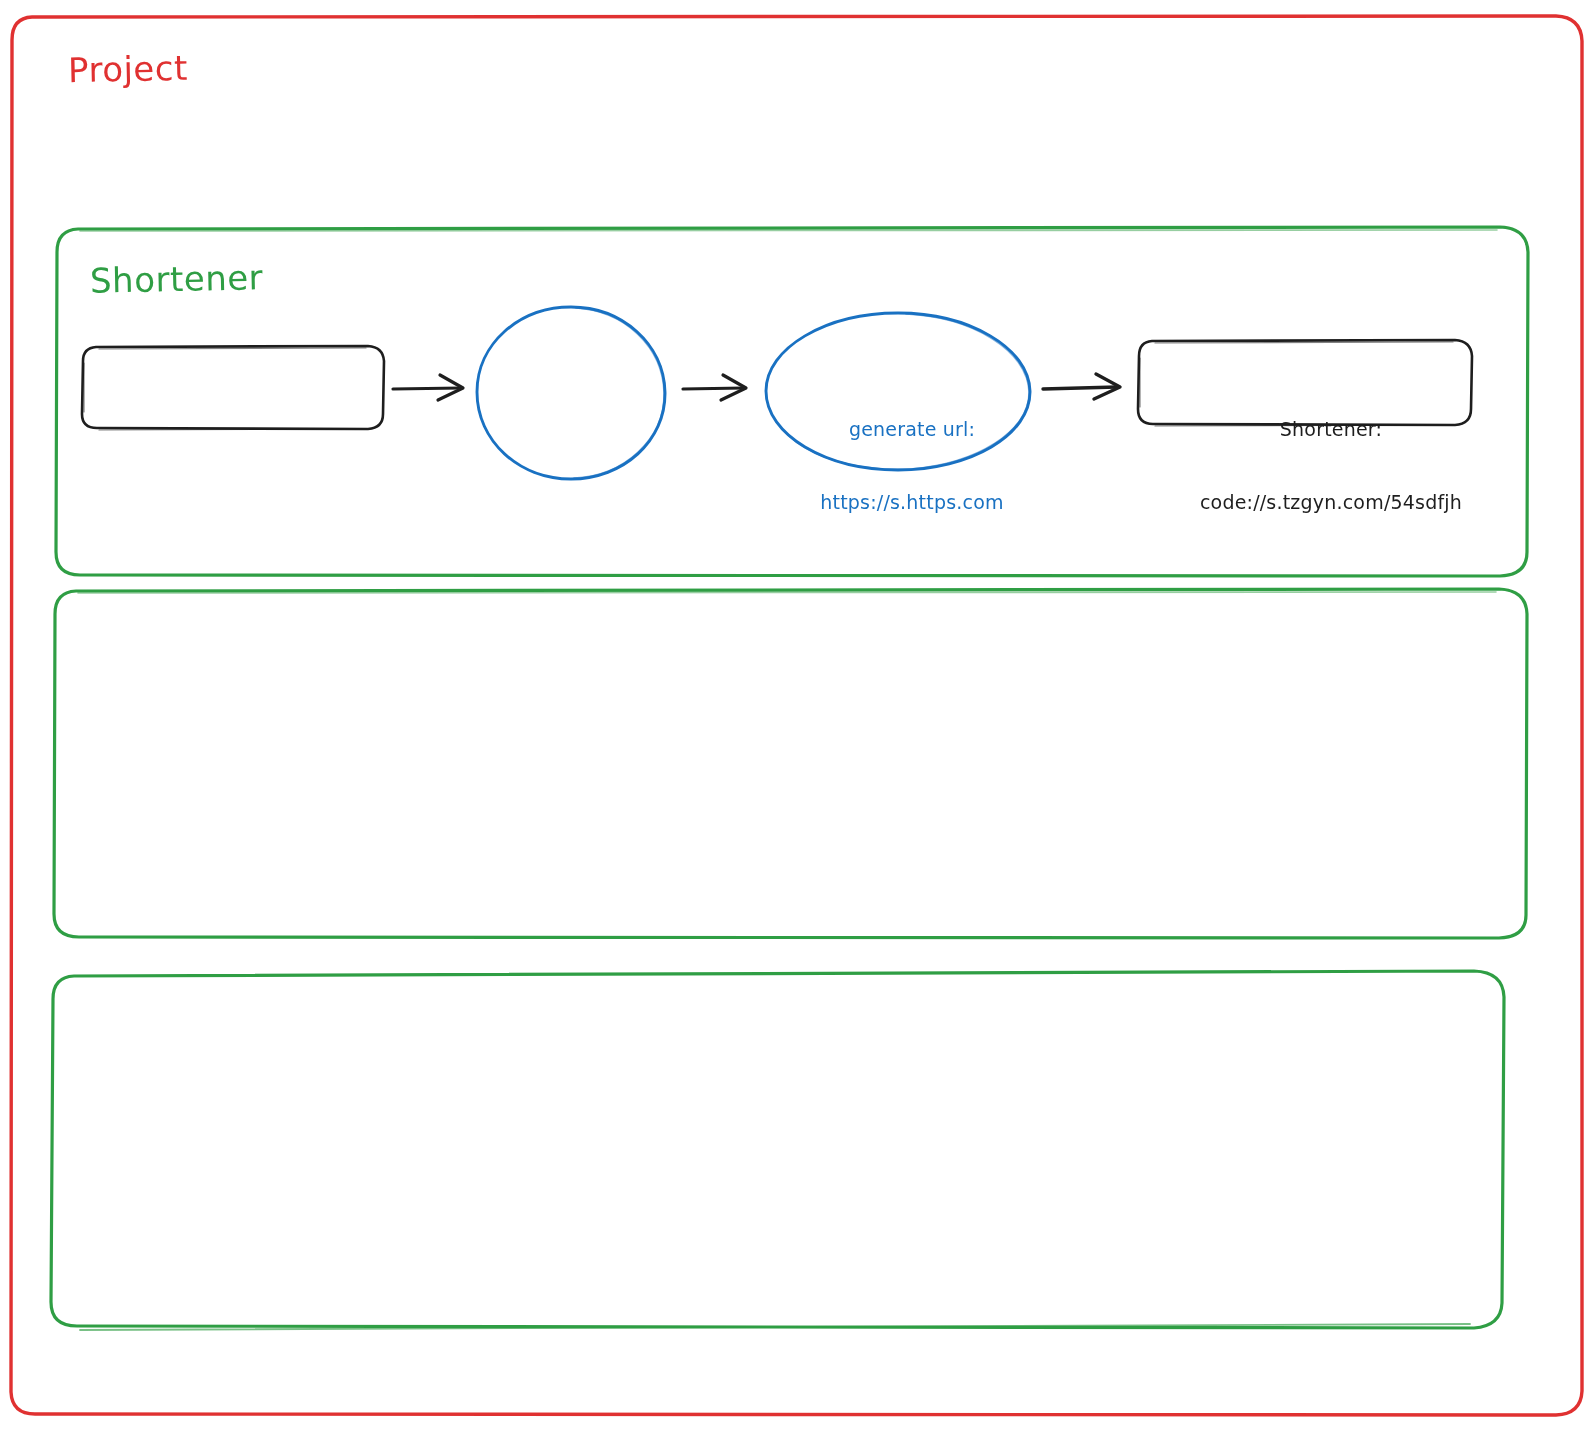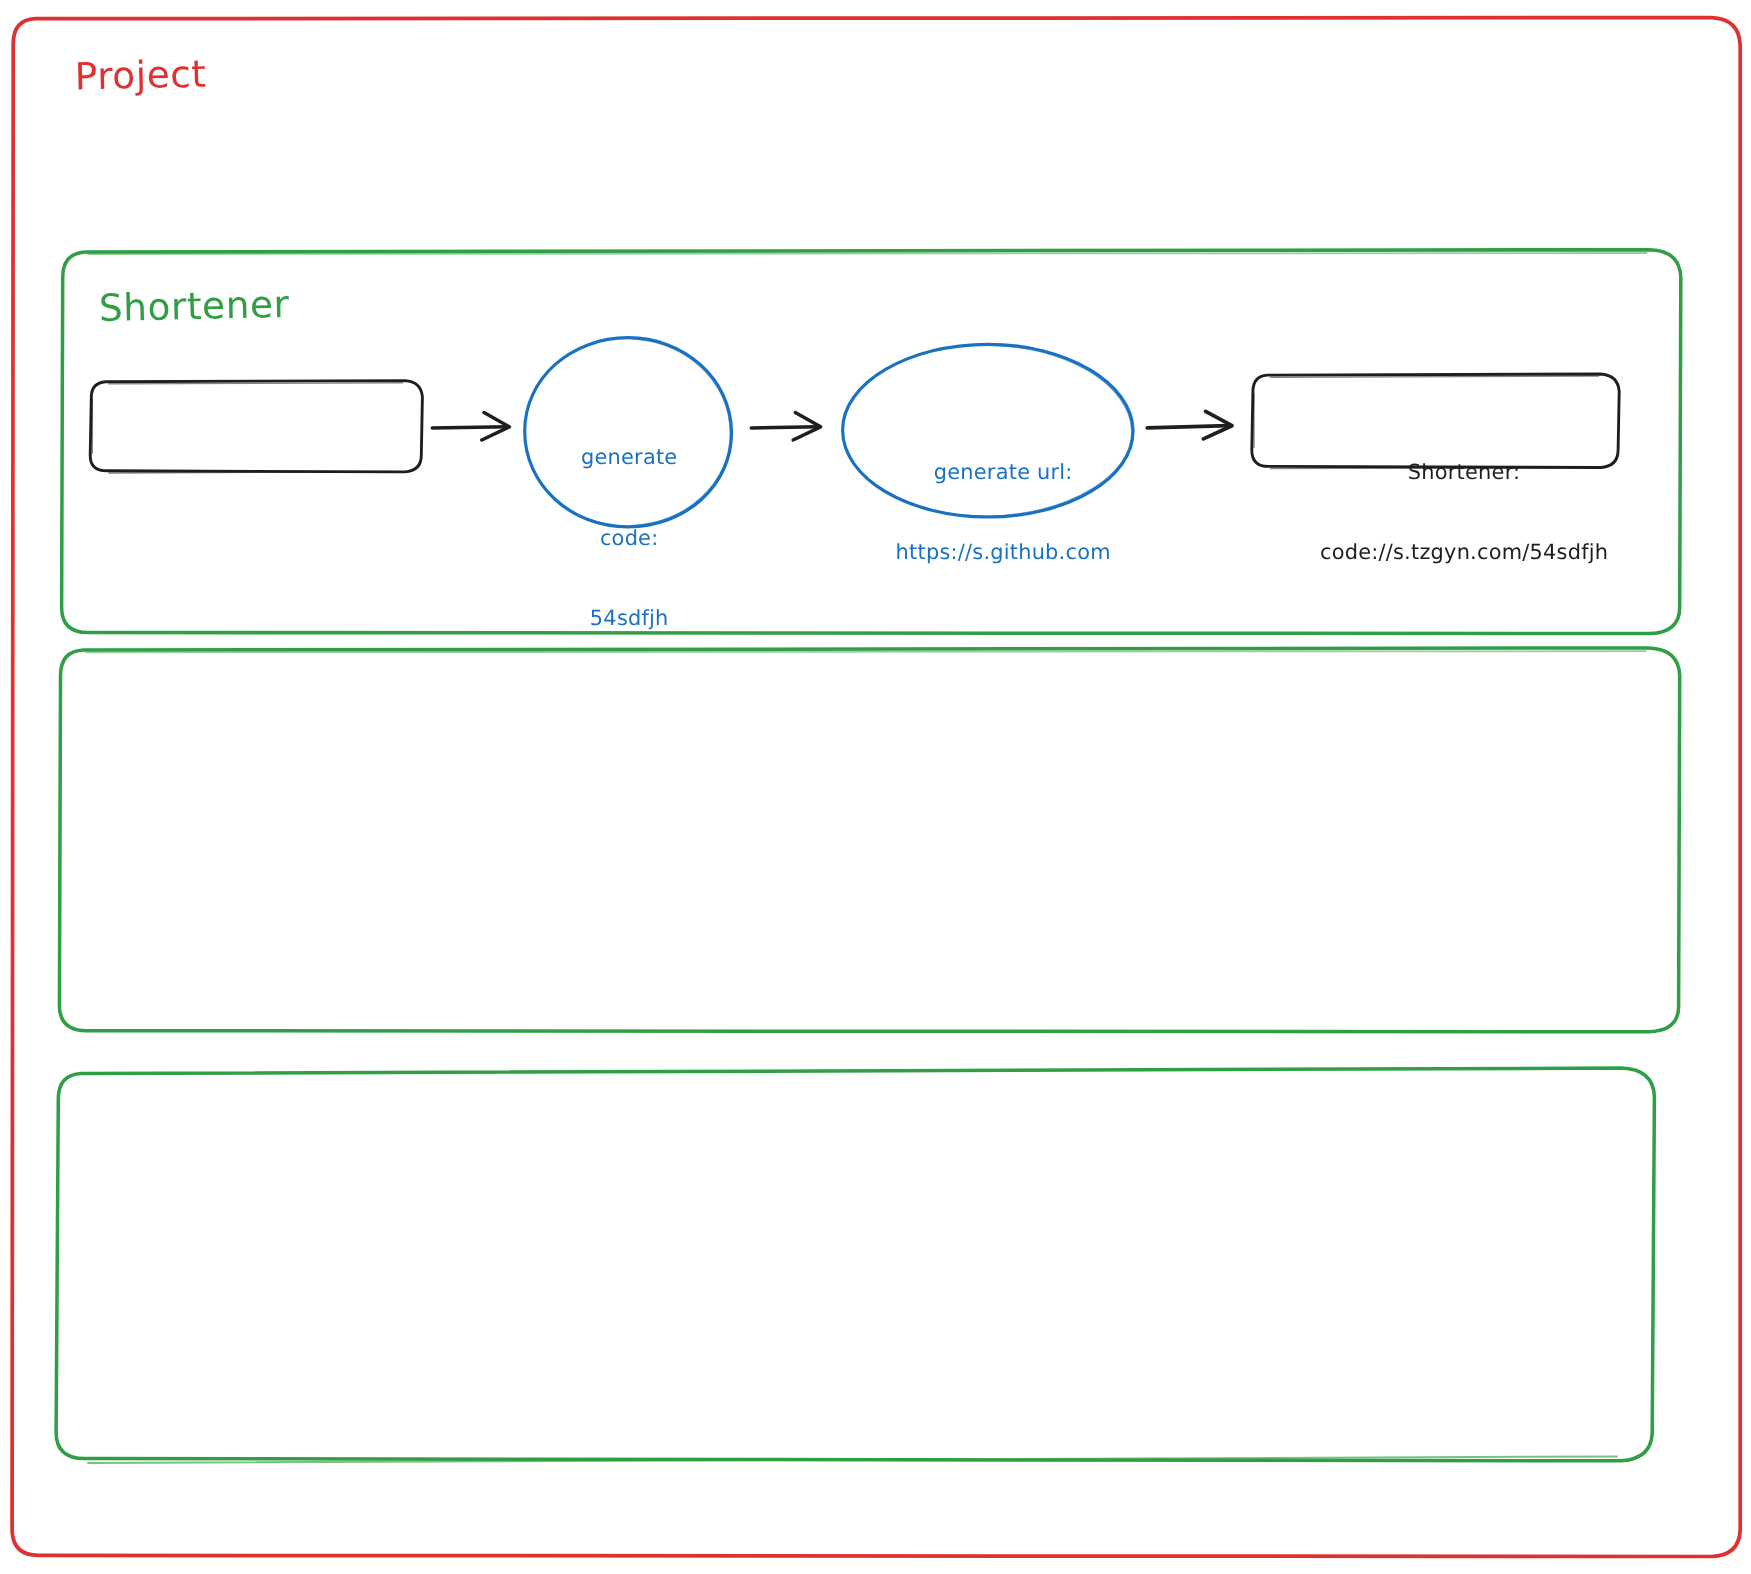--- a/index.html
+++ b/index.html
@@ -147,29 +147,24 @@
                L 1153,424 Q 1138,424 1138,409 L 1139,356 Q 1139,342 1152,341" fill="#ffffff" stroke="#1e1e1e" stroke-width="2.6" stroke-linecap="round" stroke-linejoin="round"></path>
       <path d="M 1155,343 L 1453,342 M 1140,358 L 1140,407 M 1155,426 L 1453,425" fill="none" stroke="#1e1e1e" stroke-width="1.2" stroke-linecap="round" opacity="0.55"></path>
     </g>
   </svg>
 
   <div class="label frame-title" id="project-title">Project</div>
 
   <div class="label frame-title" id="shortener-title">Shortener</div>
 
 
-  <div class="label node-text blue" id="generate-node-text">
-    <div>generate</div>
-    <div>code:</div>
-    <div>54sdfjh</div>
-  </div>
 
   <div class="label node-text blue" id="redirect-node-text">
     <div>generate url:</div>
-    <div>https://s.github.com</div>
+    <div>https://s.https.com</div>
   </div>
 
   <div class="label node-text black" id="shortener-node-text">
     <div>Shortener:</div>
     <div>code://s.tzgyn.com/54sdfjh</div>
   </div>
 
 </div>
 
 </body></html>

